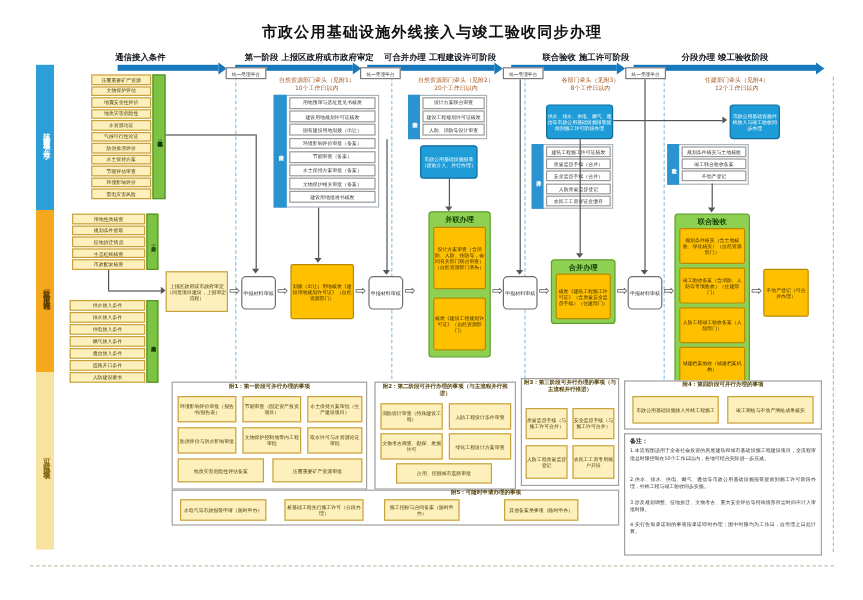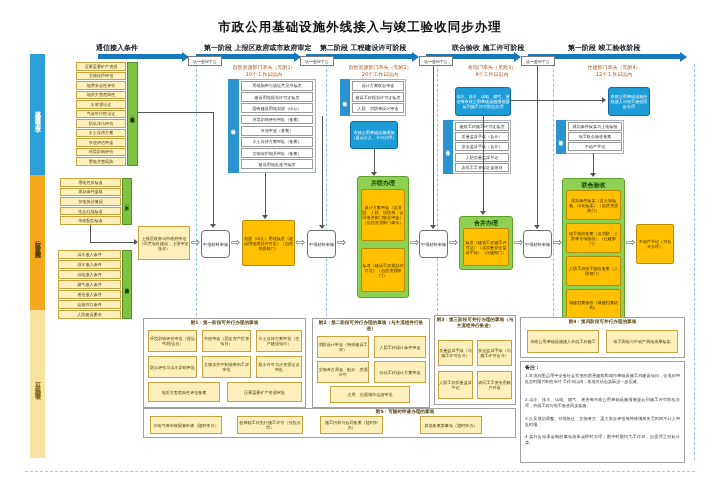--- a/index.html
+++ b/index.html
@@ -47,23 +47,23 @@
 </style>
 </head>
 <body>
 
 <div class="canvas">
 
   <div class="abs cc title" style="left:150px;top:20px;width:420px;height:14px;">市政公用基础设施外线接入与竣工验收同步办理</div>
 
   <div class="abs stage-label" style="left:96px;top:43px;">通信接入条件</div>
   <div class="abs stage-label" style="left:204px;top:43px;">第一阶段  上报区政府或市政府审定</div>
-  <div class="abs stage-label" style="left:320px;top:43px;">第二阶段  工程建设许可阶段</div>
+  <div class="abs stage-label" style="left:320px;top:43px;">可合并办理  工程建设许可阶段</div>
   <div class="abs stage-label" style="left:452px;top:43px;">联合验收  施工许可阶段</div>
-  <div class="abs stage-label" style="left:568px;top:43px;">第一阶段  竣工验收阶段</div>
+  <div class="abs stage-label" style="left:568px;top:43px;">分段办理  竣工验收阶段</div>
 
   <div class="abs arrow" style="left:98px;top:54px;width:84px;"></div>
   <div class="abs arrow" style="left:196px;top:54px;width:98px;"></div>
   <div class="abs arrow" style="left:306px;top:54px;width:106px;"></div>
   <div class="abs arrow" style="left:426px;top:54px;width:88px;"></div>
   <div class="abs arrow" style="left:528px;top:54px;width:152px;"></div>
 
   <div class="abs cc plat" style="left:188px;top:56px;width:34px;height:10px;">统一受理平台</div>
   <div class="abs cc plat" style="left:300px;top:56px;width:34px;height:10px;">统一受理平台</div>
   <div class="abs cc plat" style="left:419px;top:56px;width:34px;height:10px;">统一受理平台</div>

